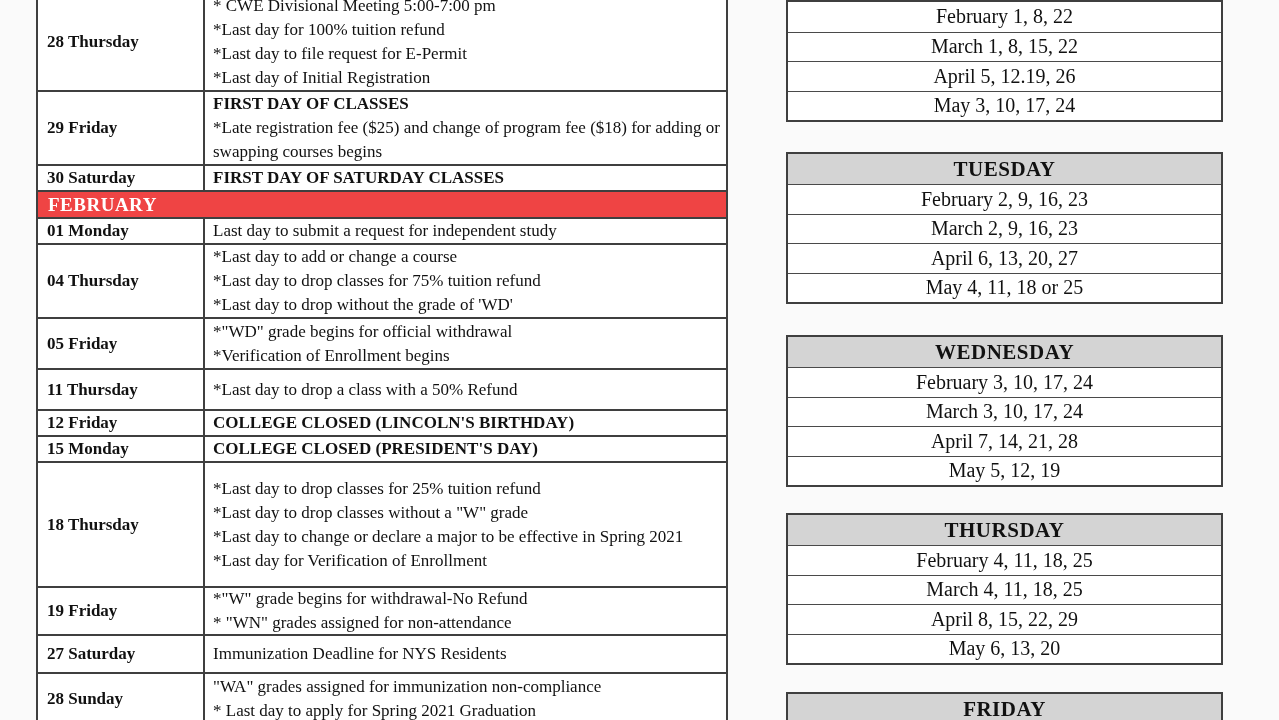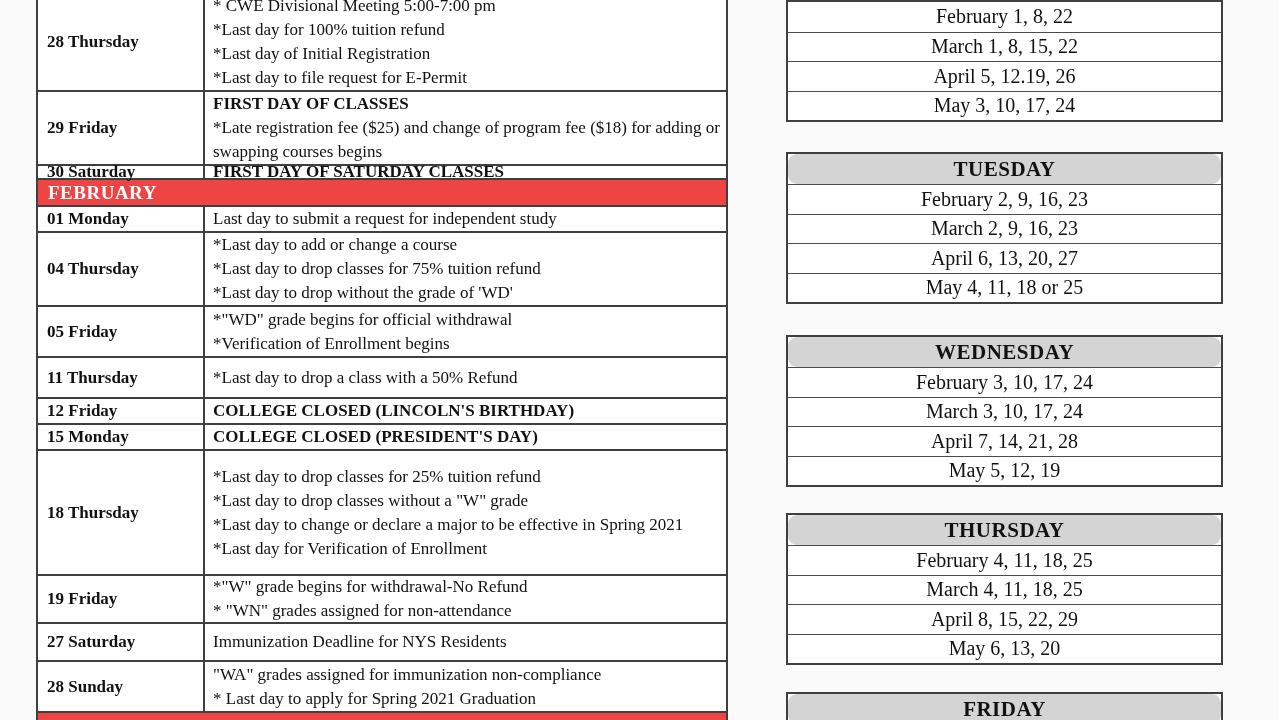--- a/index.html
+++ b/index.html
@@ -40,55 +40,55 @@
   }
 
   
   .day-box {
     position:absolute; left:786px; width:437px;
     border:2px solid #3f3f3f; background:#fff;
   }
   .day-box .hdr {
     height:30px; background:#d4d4d4;
     display:flex; align-items:center; justify-content:center;
-    font-weight:bold; font-size:21px; letter-spacing:0.5px;border-radius:9px;
+    font-weight:bold; font-size:21px; letter-spacing:0.5px;
   }
   .day-box .drow {
     height:29.5px; border-top:1.5px solid #4a4a4a;
     display:flex; align-items:center; justify-content:center;
     font-size:20px;
   }
   .day-box .drow.first-no-line { border-top:none; }
 </style>
 </head>
 <body>
 
 <div class="stage">
 
   <div class="cal">
 
     <div class="row first" style="height:96px">
       <div class="date">28 Thursday</div>
       <div class="desc">
         <div class="ln">* CWE Divisional Meeting 5:00-7:00 pm</div>
         <div class="ln">*Last day for 100% tuition refund</div>
+        <div class="ln">*Last day to file request for E-Permit</div>
         <div class="ln">*Last day of Initial Registration</div>
-        <div class="ln">*Last day to file request for E-Permit</div>
       </div>
     </div>
 
     <div class="row" style="height:74px">
       <div class="date">29 Friday</div>
       <div class="desc">
         <div class="ln b">FIRST DAY OF CLASSES</div>
         <div class="ln">*Late registration fee ($25) and change of program fee ($18) for adding or swapping courses begins</div>
       </div>
     </div>
 
-    <div class="row" style="height:14px">
+    <div class="row" style="height:26px">
       <div class="date">30 Saturday</div>
       <div class="desc">
         <div class="ln b">FIRST DAY OF SATURDAY CLASSES</div>
       </div>
     </div>
 
     <div class="band" style="height:27px">FEBRUARY</div>
 
     <div class="row" style="height:26px">
       <div class="date">01 Monday</div>

